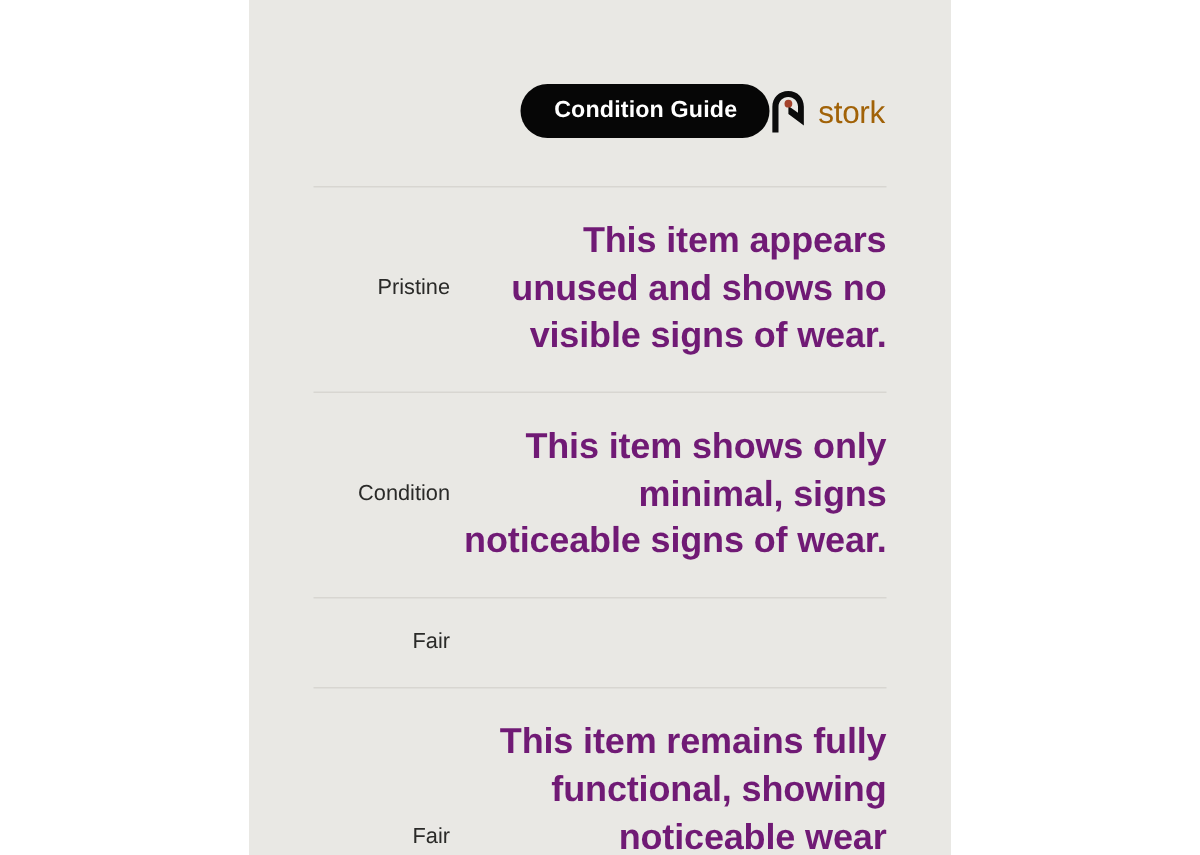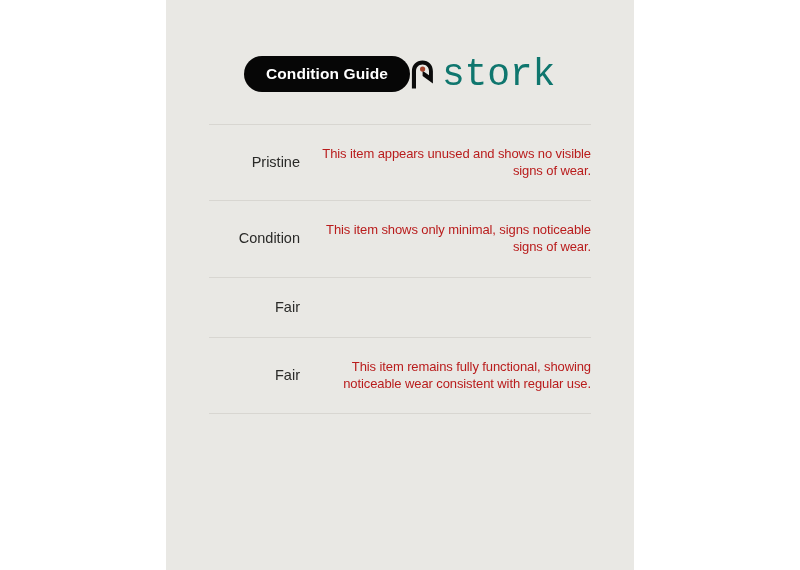--- a/index.html
+++ b/index.html
@@ -34,21 +34,21 @@
 
   
   #card-header {
     position: absolute;
     left: 43px;
     top: 55px;
     width: 382px;
     height: 38px;
     display: flex;
     align-items: center;
-    justify-content: center;
+    justify-content: flex-end;
   }
 
   #title-pill {
     background: #060606;
     color: #ffffff;
     border-radius: 999px;
     padding: 10px 22px 11px 22px;
     font-size: 15.5px;
     font-weight: bold;
     letter-spacing: 0.1px;
@@ -65,28 +65,27 @@
   }
 
   #brand-mark {
     display: block;
     width: 25px;
     height: 31px;
     flex: none;
   }
 
   #brand-word {
-    font-size: 38px;
+    font-size: 21px;
     font-weight: 400;
-    color: #0f766e;
+    color: #a16207;
     letter-spacing: -0.2px;
     line-height: 1;
     position: relative;
     top: 1px;
-    font-family: Liberation Mono, monospace;
   }
 
   
   #guide-table {
     position: absolute;
     left: 43px;
     top: 124px;
     width: 382px;
     text-align: right;
   }
@@ -110,23 +109,23 @@
     font-size: 14.5px;
     font-weight: 400;
     color: #2a2a28;
     line-height: 1.25;
     padding-right: 8px;
     box-sizing: border-box;
   }
 
   .row-desc {
     flex: 1;
-    font-size: 13px;
-    font-weight: normal;
-    color: #b91c1c;
+    font-size: 24px;
+    font-weight: bold;
+    color: #701a75;
     line-height: 1.32;
     letter-spacing: -0.1px;
   }
 </style>
 </head>
 <body>
 
 <div id="stage">
 
   <div id="card">

